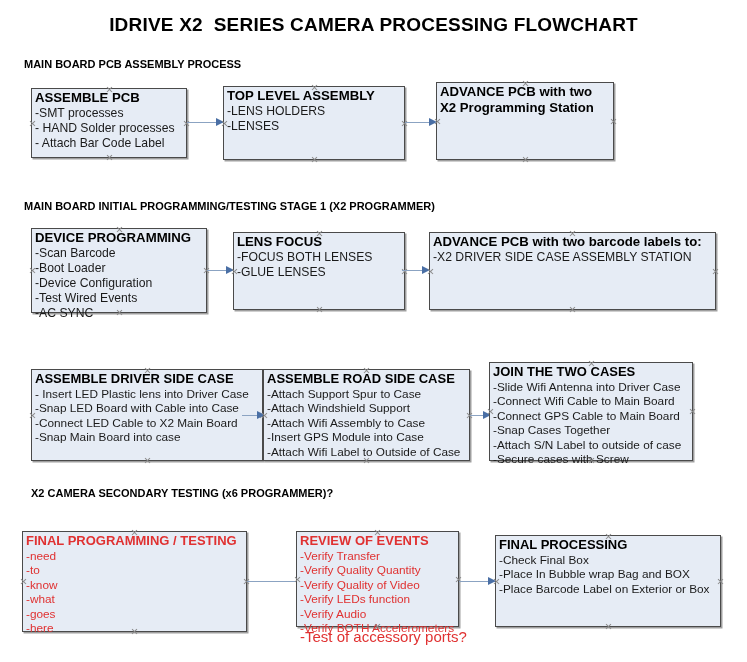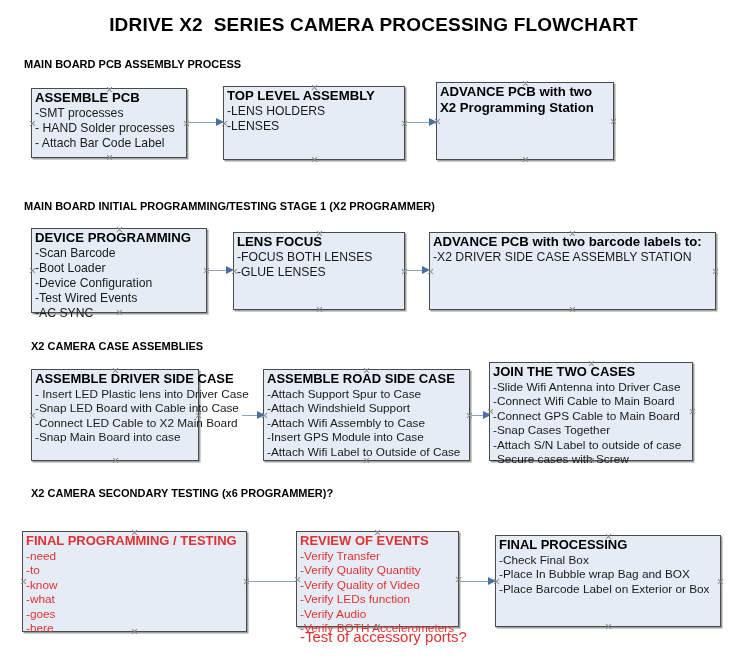--- a/index.html
+++ b/index.html
@@ -217,25 +217,22 @@
     <div class="inner">
       <div class="btitle">ADVANCE PCB with two barcode labels to:</div>
       <div class="bline">-X2 DRIVER  SIDE  CASE  ASSEMBLY STATION</div>
     </div>
     <div class="handle" style="left:50%; top:0;"></div>
     <div class="handle" style="left:50%; top:100%;"></div>
     <div class="handle" style="left:0; top:50%;"></div>
     <div class="handle" style="left:100%; top:50%;"></div>
   </div>
 
-  <div class="section-head" style="left:31px; top:340px;">
-    <span>X2 CAMERA CASE ASSEMBLIES</span>
-  </div>
-
-  <div class="pbox tight" style="left:31px; top:369px; width:168px; height:92px;">
+
+  <div class="pbox tight" style="left:31px; top:369px; width:232px; height:92px;">
     <div class="inner">
       <div class="btitle">ASSEMBLE DRIVER SIDE CASE</div>
       <div class="bline">- Insert LED Plastic lens into Driver Case</div>
       <div class="bline">-Snap LED Board with Cable into Case</div>
       <div class="bline">-Connect LED Cable to X2 Main Board</div>
       <div class="bline">-Snap Main Board into case</div>
     </div>
     <div class="handle" style="left:50%; top:0;"></div>
     <div class="handle" style="left:50%; top:100%;"></div>
     <div class="handle" style="left:0; top:50%;"></div>

